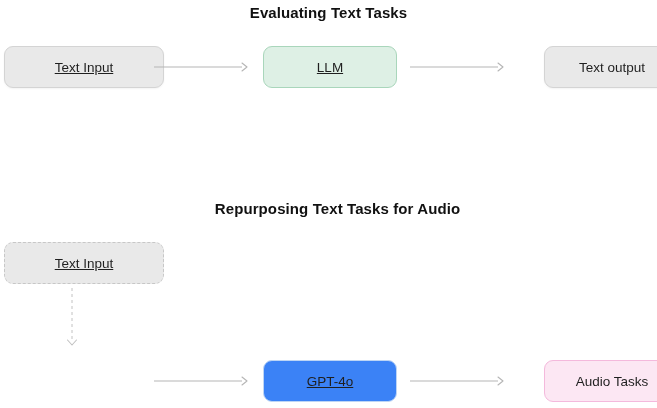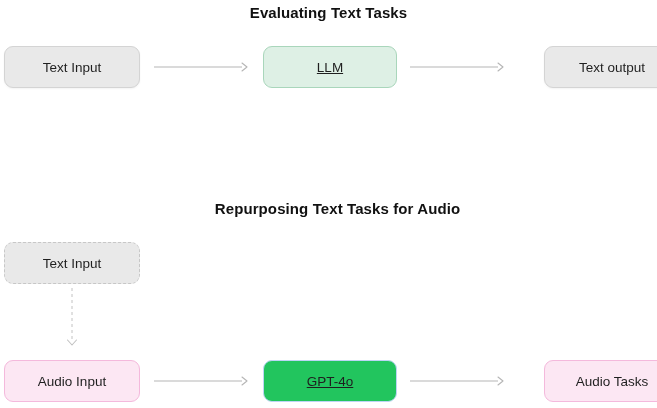--- a/index.html
+++ b/index.html
@@ -15,25 +15,25 @@
   .title-2{top:200px;margin-left:9px;}
   .node{
     position:absolute;height:42px;box-sizing:border-box;border-radius:9px;
     display:flex;align-items:center;justify-content:center;
     font-size:13.5px;color:#1f1f1f;
   }
   .node-gray{background:#e9e9e9;border:1px solid #d4d4d4;box-shadow:0 1px 2px rgba(0,0,0,0.05);}
   .node-gray-dashed{background:#e9e9e9;border:1.5px dashed #c7c7c7;}
   .node-green{background:#def0e5;border:1px solid #a9d6bb;}
   .node-pink{background:#fce7f3;border:1px solid #f4b9dc;}
-  .node-blue{background:#22c55e;border:1px solid #bdd5f5;}
+  .node-blue{background:#3b82f6;border:1px solid #bdd5f5;}
   .row1{top:46px;}
   .row2{top:360px;}
   .row3{top:242px;}
-  .col1{left:4px;width:136px;}
+  .col1{left:4px;width:160px;text-decoration:underline;}
   .col2{left:263px;width:134px;text-decoration:underline;}
   .col3{left:544px;width:136px;}
   .arrow-h{position:absolute;width:100px;height:14px;}
   .arrow-h.a-row1{top:60px;}
   .arrow-h.a-row2{top:374px;}
   .a-1{left:153px;}
   .a-2{left:409px;}
   .arrow-v{position:absolute;left:65px;top:287px;width:14px;height:62px;}
   .edge-label{
     position:absolute;left:93px;top:308px;
@@ -66,21 +66,20 @@
   <div class="section-title title-2">Repurposing Text Tasks for Audio</div>
 
   <div class="node node-gray-dashed row3 col1">Text Input</div>
 
   <svg class="arrow-v" viewBox="0 0 14 62">
     <line x1="7" y1="1" x2="7" y2="54" stroke="#c2c2c2" stroke-width="1" stroke-dasharray="3,3"></line>
     <polyline points="2.5,53 7,58 11.5,53" fill="none" stroke="#c2c2c2" stroke-width="1.1" stroke-linecap="round" stroke-linejoin="round"></polyline>
   </svg>
 
 
-  <div class="node node-pink row2 col1">Audio Input</div>
 
   <svg class="arrow-h a-row2 a-1" viewBox="0 0 100 14">
     <line x1="1" y1="7" x2="89" y2="7" stroke="#b5b5b5" stroke-width="1"></line>
     <polyline points="89,3 94,7 89,11" fill="none" stroke="#b5b5b5" stroke-width="1.1" stroke-linecap="round" stroke-linejoin="round"></polyline>
   </svg>
 
   <div class="node node-blue row2 col2">GPT-4o</div>
 
   <svg class="arrow-h a-row2 a-2" viewBox="0 0 100 14">
     <line x1="1" y1="7" x2="89" y2="7" stroke="#b5b5b5" stroke-width="1"></line>

